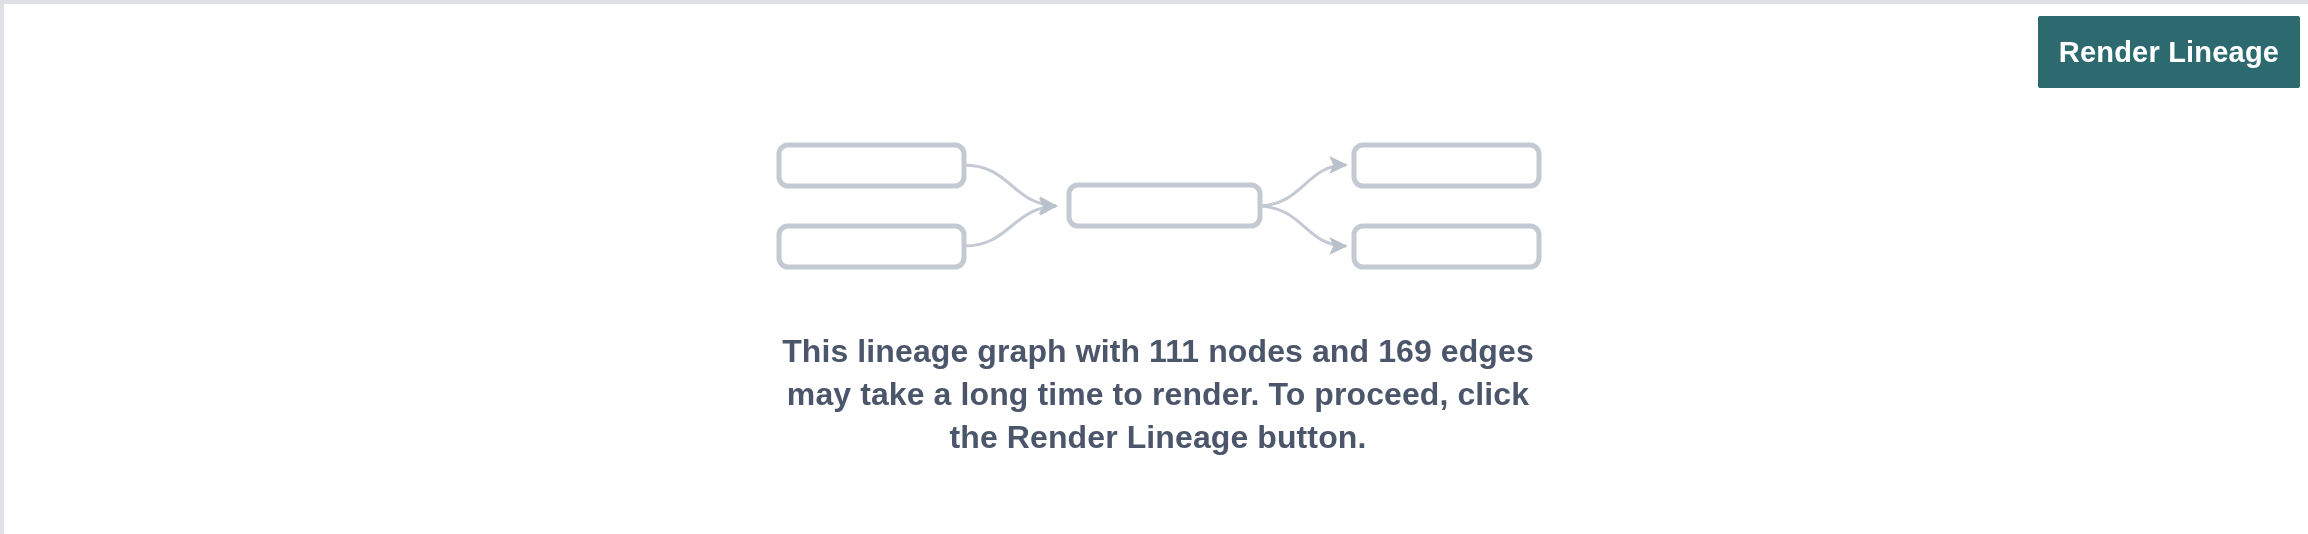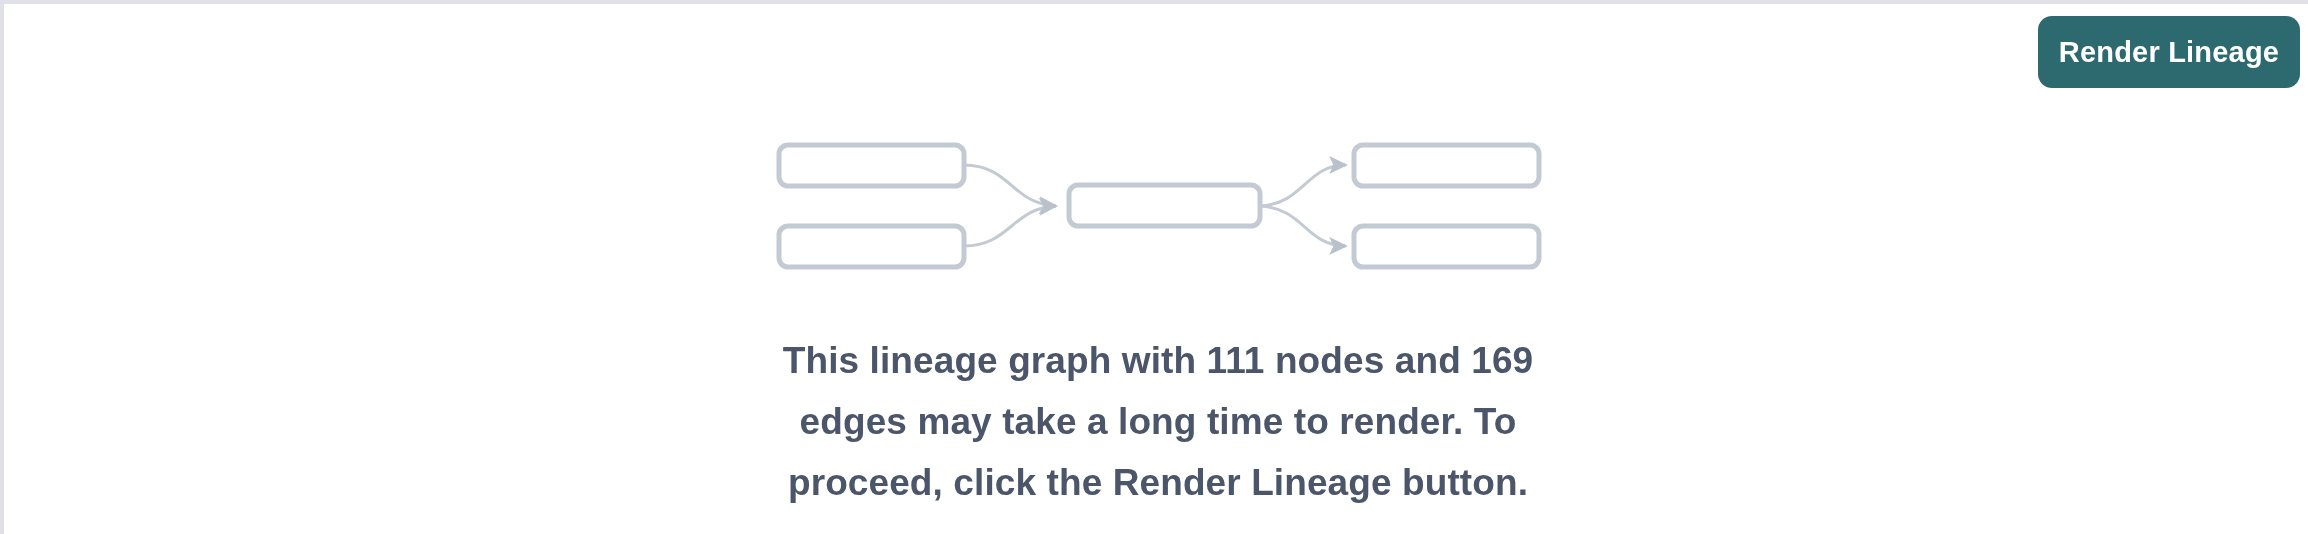--- a/index.html
+++ b/index.html
@@ -25,21 +25,21 @@
   
   .render-btn {
     position: absolute;
     left: 2034px;
     top: 12px;
     width: 262px;
     height: 72px;
     background: #2d6a70;
     color: #ffffff;
     border: none;
-    border-radius: 14px;
+    border-radius: 2px;
     font-family: "Liberation Sans", sans-serif;
     font-size: 29px;
     font-weight: bold;
     letter-spacing: 0.2px;
     cursor: pointer;
     display: flex;
     align-items: center;
     justify-content: center;
     line-height: 1;
     white-space: nowrap;
@@ -74,23 +74,23 @@
     top: 326px;
     width: 2308px;
     text-align: center;
     pointer-events: none;
   }
   .message-inner {
     display: inline-block;
     width: 790px;
     color: #4c566b;
     font-family: "Liberation Sans", sans-serif;
-    font-size: 37px;
+    font-size: 32px;
     font-weight: bold;
-    line-height: 61px;
+    line-height: 43px;
     text-align: center;
     letter-spacing: 0.1px;
   }
 </style>
 </head>
 <body>
 
 <div id="app">
 
   <button class="render-btn">Render Lineage</button>

